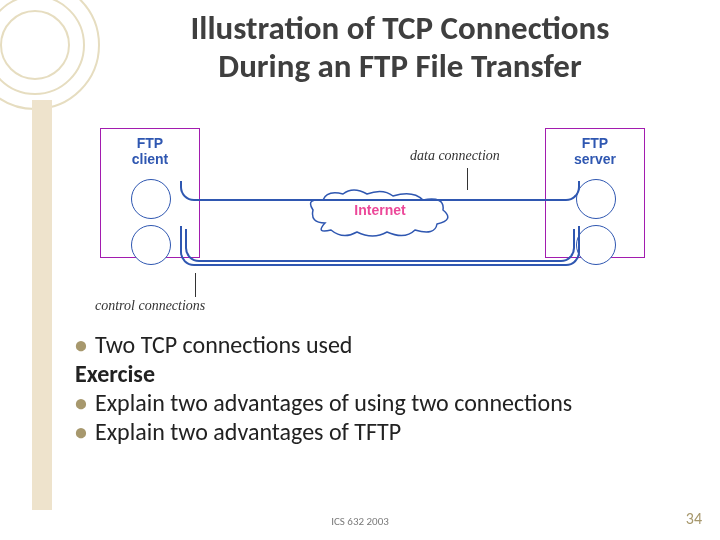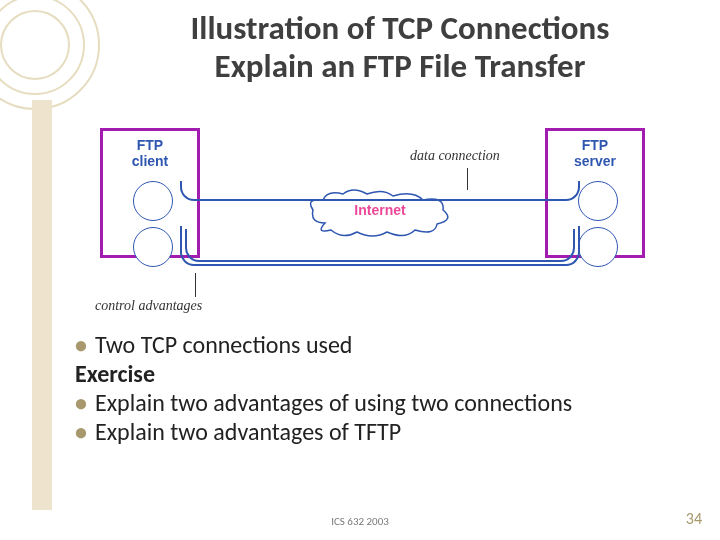--- a/index.html
+++ b/index.html
@@ -45,21 +45,21 @@
   }
   .diagram {
     position: absolute;
     left: 95px;
     top: 108px;
     width: 555px;
     height: 185px;
   }
   .ftp-box {
     position: absolute;
-    border: 3px solid #a21caf;
+    border: 1px solid #a21caf;
     width: 100px;
     height: 130px;
     text-align: center;
   }
   .ftp-client { left: 5px; top: 20px; }
   .ftp-server { right: 5px; top: 20px; }
   .ftp-box .lbl {
     display: block;
     padding-top: 6px;
     font-family: Arial, sans-serif;
@@ -182,21 +182,21 @@
 
 <div class="deco">
   <div class="ring r1"></div>
   <div class="ring r2"></div>
   <div class="ring r3"></div>
 </div>
 <div class="stripe"></div>
 
 <h1 class="title">
   <span>Illustration of TCP Connections</span><br>
-  <span>Explain an FTP File Transfer</span>
+  <span>During an FTP File Transfer</span>
 </h1>
 
 <div class="diagram">
   <div class="ftp-box ftp-client">
     <span class="lbl">FTP<br>client</span>
     <div class="port top"></div>
     <div class="port bottom"></div>
   </div>
   <div class="ftp-box ftp-server">
     <span class="lbl">FTP<br>server</span>
@@ -210,21 +210,21 @@
     </svg>
     <div class="ilbl">Internet</div>
   </div>
 
   <div class="conn conn-data"></div>
   <div class="conn conn-ctrl"></div>
   <div class="conn-ctrl2"></div>
 
   <div class="ann ann-data">data connection</div>
   <div class="ann-line d1"></div>
-  <div class="ann ann-ctrl">control advantages</div>
+  <div class="ann ann-ctrl">control connections</div>
   <div class="ann-line c1"></div>
 </div>
 
 <div class="content">
   <ul>
     <li>Two TCP connections used</li>
   </ul>
   <div class="ex">Exercise</div>
   <ul>
     <li>Explain two advantages of using two connections</li>

